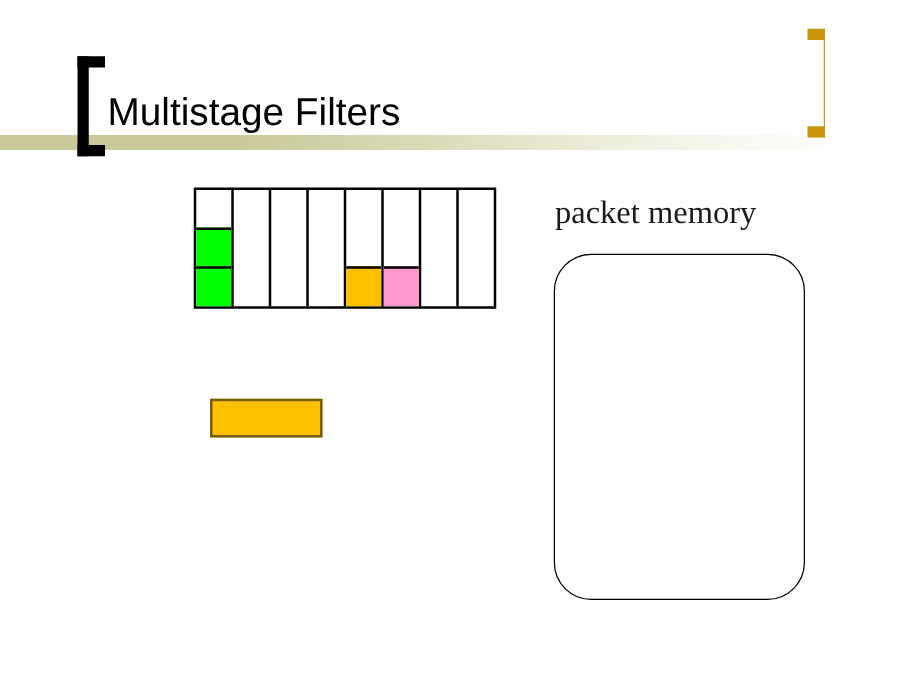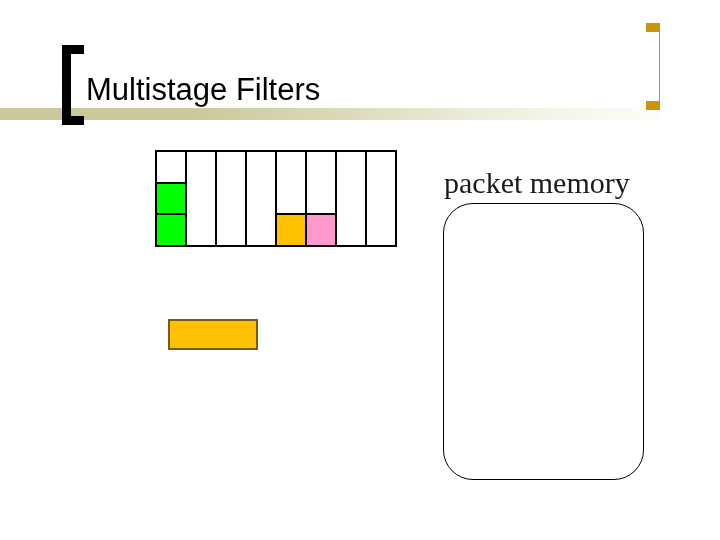--- a/index.html
+++ b/index.html
@@ -107,23 +107,23 @@
     width: 90px;
     height: 31px;
     box-sizing: border-box;
     border: 2px solid #7a5c12;
   }
 
   
   .memory-label {
     position: absolute;
     left: 444px;
-    top: 165px;
+    top: 152px;
     font-family: "Liberation Serif", serif;
-    font-size: 30px;
+    font-size: 26px;
     line-height: 36px;
     color: #1a1a1a;
     white-space: nowrap;
   }
   .memory-box {
     position: absolute;
     left: 443px;
     top: 203px;
     width: 201px;
     height: 277px;

